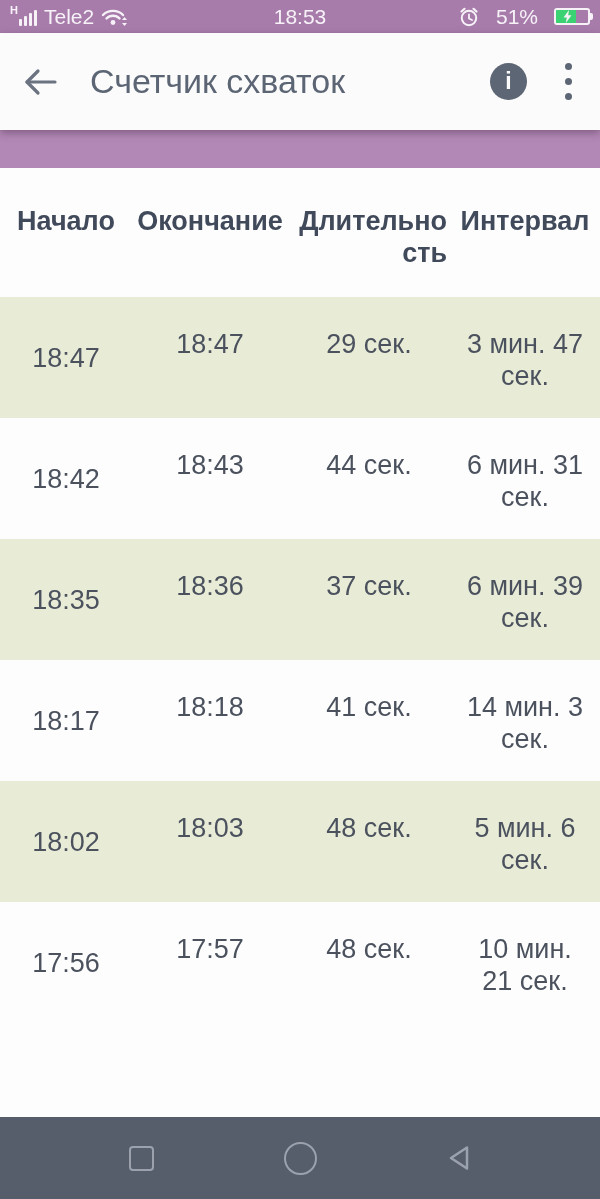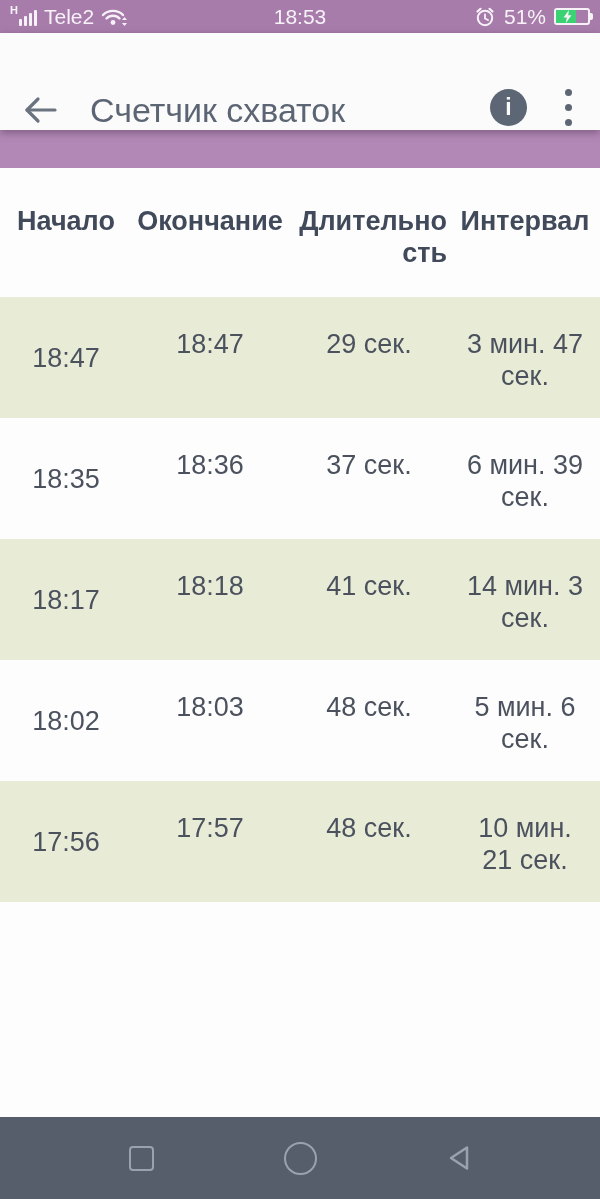--- a/index.html
+++ b/index.html
@@ -16,29 +16,29 @@
     height:33px; background:#a77cab; color:#f7f2f7;
     display:flex; align-items:center; padding:0 10px; position:relative;
     font-size:21px;
   }
   .sb-left { display:flex; align-items:center; gap:7px; }
   .signal { display:flex; align-items:flex-end; gap:2px; height:17px; position:relative; padding-left:9px; margin-top:2px; }
   .sig-h { position:absolute; left:0; top:-4px; font-size:11px; font-weight:bold; line-height:1; }
   .sigbar { width:3px; background:#f7f2f7; border-radius:1px; display:block; }
   .b1{height:7px;} .b2{height:10px;} .b3{height:13px;} .b4{height:16px;}
   .sb-time { position:absolute; left:50%; transform:translateX(-50%); }
-  .sb-right { margin-left:auto; display:flex; align-items:center; gap:8px; }
+  .sb-right { margin-left:auto; display:flex; align-items:center; gap:16px; }
   .battery { position:relative; width:36px; height:17px; border:2px solid #f7f2f7; border-radius:3px; }
   .battery::after { content:""; position:absolute; right:-5px; top:3px; width:3px; height:7px; background:#f7f2f7; border-radius:0 2px 2px 0; }
   .battery-fill { position:absolute; left:0; top:0; bottom:0; width:62%; background:#3bd273; border-radius:1px 0 0 1px; }
   .battery svg { position:absolute; left:7px; top:0; }
 
   
   .app-bar {
-    height:97px; background:#fbfbfb; display:flex; align-items:flex-end;
+    height:97px; background:#fbfbfb; display:flex; align-items:center;
     position:relative; z-index:2;
     box-shadow:0 3px 8px rgba(70,40,70,0.45);
   }
   .back-btn { margin-left:18px; background:none; border:none; padding:4px; cursor:pointer; display:flex; }
   .title { margin-left:28px; font-size:34px; color:#5c6573; }
   .actions { margin-left:auto; margin-right:24px; display:flex; align-items:center; gap:34px; }
   .info-btn {
     width:37px; height:37px; border-radius:50%; background:#5d6674; border:none; cursor:pointer;
     color:#fbfbfb; font-size:23px; font-weight:bold;
     display:flex; align-items:center; justify-content:center;
@@ -148,20 +148,26 @@
     <div class="cell c4">Интервал</div>
   </div>
 
   <div class="trow">
     <div class="cell c1">18:47</div>
     <div class="cell c2">18:47</div>
     <div class="cell c3">29 сек.</div>
     <div class="cell c4">3 мин. 47 сек.</div>
   </div>
 
+  <div class="trow">
+    <div class="cell c1">18:42</div>
+    <div class="cell c2">18:43</div>
+    <div class="cell c3">44 сек.</div>
+    <div class="cell c4">6 мин. 31 сек.</div>
+  </div>
 
   <div class="trow">
     <div class="cell c1">18:35</div>
     <div class="cell c2">18:36</div>
     <div class="cell c3">37 сек.</div>
     <div class="cell c4">6 мин. 39 сек.</div>
   </div>
 
 
   <div class="trow">

